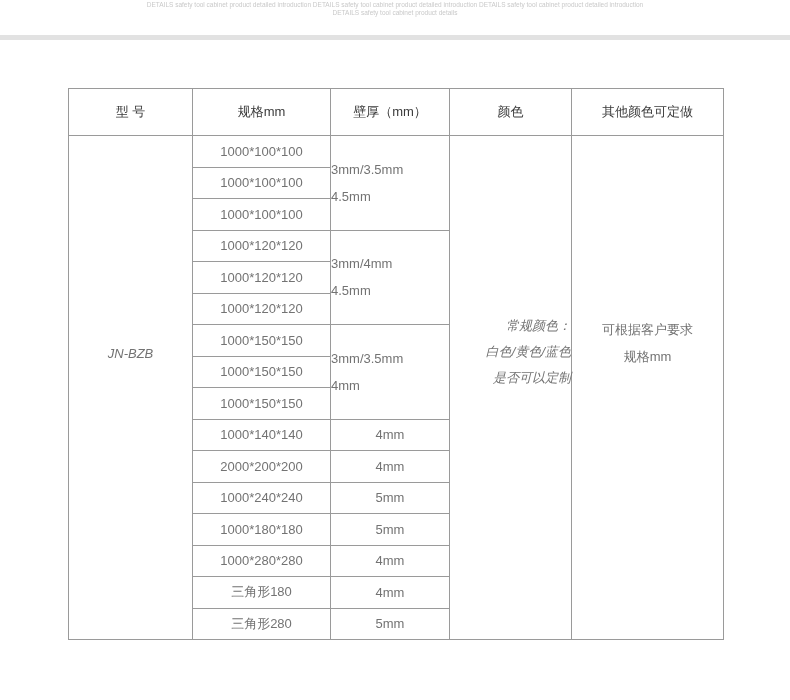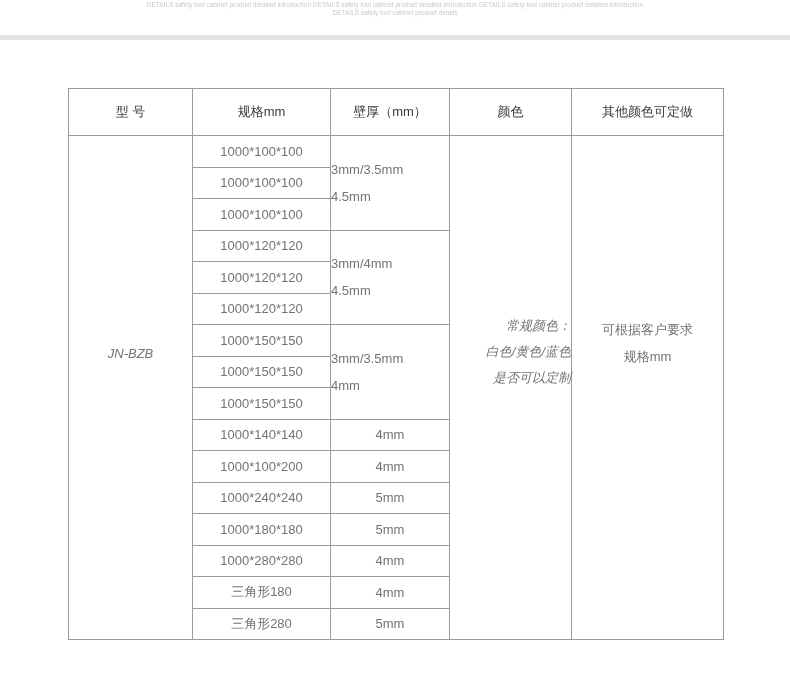--- a/index.html
+++ b/index.html
@@ -136,21 +136,21 @@
   </tr>
   <tr class="data-row">
     <td>1000*150*150</td>
   </tr>
 
   <tr class="data-row">
     <td>1000*140*140</td>
     <td>4mm</td>
   </tr>
   <tr class="data-row">
-    <td>1000*100*200</td>
+    <td>2000*200*200</td>
     <td>4mm</td>
   </tr>
   <tr class="data-row">
     <td>1000*240*240</td>
     <td>5mm</td>
   </tr>
   <tr class="data-row">
     <td>1000*180*180</td>
     <td>5mm</td>
   </tr>

